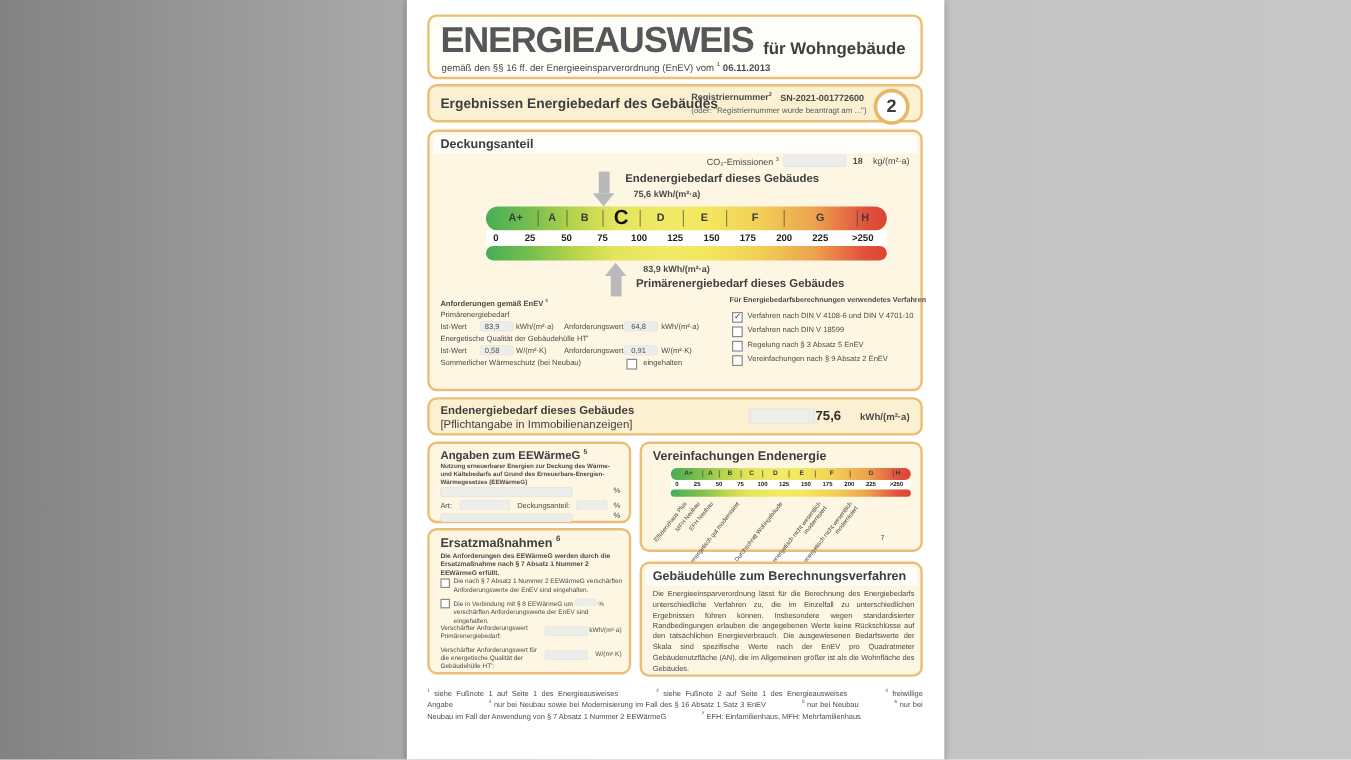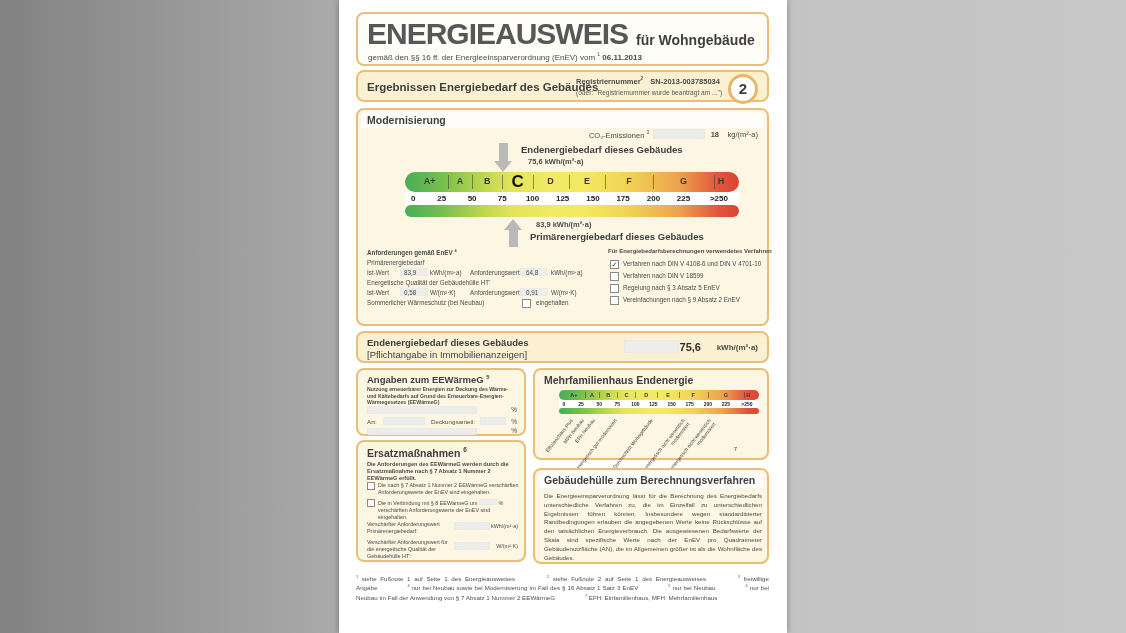--- a/index.html
+++ b/index.html
@@ -78,29 +78,29 @@
       <span>gemäß den §§ 16 ff. der Energieeinsparverordnung (EnEV) vom</span>
       <sup>1</sup>
       <span class="b">06.11.2013</span>
     </div>
   </div>
 
   <div class="box cream-box" style="left:17px;top:70px;width:413px;height:32px;">
     <span class="txt b" style="left:9px;top:9px;font-size:11.5px;color:#3e3e40;">Ergebnissen Energiebedarf des Gebäudes</span>
     <div class="txt" style="left:218px;top:4px;font-size:7.5px;">
       <span class="b">Registriernummer</span><sup class="b">2</sup>
-      <span class="b" style="margin-left:5px;">SN-2013-003785034</span>
+      <span class="b" style="margin-left:5px;">SN-2021-001772600</span>
     </div>
     <span class="txt" style="left:218px;top:17px;font-size:6.6px;color:#5a5a5a;">(oder: "Registriernummer wurde beantragt am ...")</span>
     <div style="position:absolute;right:9px;top:2px;width:24px;height:24px;border:3px solid #e7b866;border-radius:50%;background:#fff;text-align:center;line-height:24px;font-weight:bold;font-size:15px;color:#3e3e40;">2</div>
   </div>
 
   <div class="box" style="left:17px;top:108px;width:413px;height:218px;">
     <div class="hstrip"></div>
-    <span class="sec-head">Modernisierung</span>
+    <span class="sec-head">Deckungsanteil</span>
 
     <span class="txt" style="right:118px;top:20px;font-size:7.5px;"><span>CO₂-Emissionen</span>&nbsp;<sup>3</sup></span>
     <div class="field" style="right:62px;top:19px;width:52px;height:10px;"></div>
     <span class="txt b" style="right:48px;top:20px;font-size:7.5px;">18</span>
     <span class="txt" style="right:9px;top:20px;font-size:7.5px;">kg/(m²·a)</span>
 
     <span class="txt b" style="left:163px;top:34px;font-size:9.5px;color:#3e3e40;">Endenergiebedarf dieses Gebäudes</span>
     <span class="txt b" style="left:170px;top:47px;font-size:7.5px;"><span>75,6</span>&nbsp;<span>kWh/(m²·a)</span></span>
     <div class="arrow" style="left:136px;top:33px;height:28px;">
       <div class="shaft" style="top:0;height:18px;"></div>
@@ -220,21 +220,21 @@
     </span>
     <span class="txt" style="left:9px;top:79px;width:85px;font-size:5.4px;line-height:1.25;">Verschärfter Anforderungswert Primärenergiebedarf:</span>
     <div class="field" style="left:96px;top:80px;width:36px;height:8px;"></div>
     <span class="txt" style="right:6px;top:81px;font-size:5.4px;">kWh/(m²·a)</span>
     <span class="txt" style="left:9px;top:97px;width:85px;font-size:5.4px;line-height:1.25;">Verschärfter Anforderungswert für die energetische Qualität der Gebäudehülle HT':</span>
     <div class="field" style="left:96px;top:100px;width:36px;height:8px;"></div>
     <span class="txt" style="right:6px;top:101px;font-size:5.4px;">W/(m²·K)</span>
   </div>
 
   <div class="box" style="left:194px;top:368px;width:236px;height:92px;">
-    <span class="sec-head">Mehrfamilienhaus Endenergie</span>
+    <span class="sec-head">Vereinfachungen Endenergie</span>
     <div class="scale" style="left:24px;top:20px;width:200px;height:24px;">
       <div class="letters-band" style="top:0;height:10px;border-radius:5px;">
         <span class="sc-letter" style="left:7.4%;top:2px;font-size:5.5px;">A+</span>
         <span class="sc-letter" style="left:16.5%;top:2px;font-size:5.5px;">A</span>
         <span class="sc-letter" style="left:24.6%;top:2px;font-size:5.5px;">B</span>
         <span class="sc-letter" style="left:33.7%;top:2px;font-size:5.5px;">C</span>
         <span class="sc-letter" style="left:43.6%;top:2px;font-size:5.5px;">D</span>
         <span class="sc-letter" style="left:54.5%;top:2px;font-size:5.5px;">E</span>
         <span class="sc-letter" style="left:67.1%;top:2px;font-size:5.5px;">F</span>
         <span class="sc-letter" style="left:83.4%;top:2px;font-size:5.5px;">G</span>

